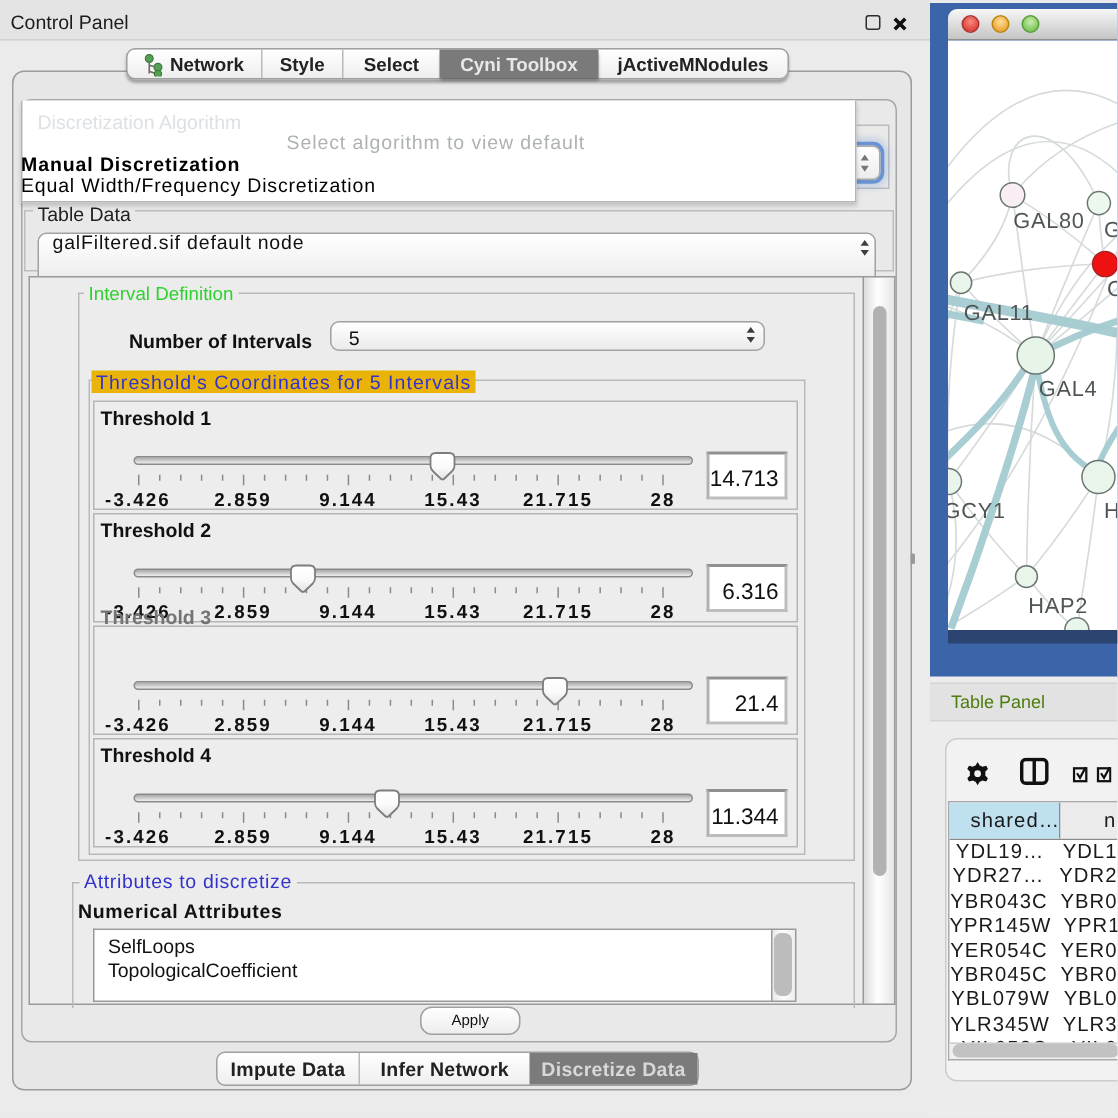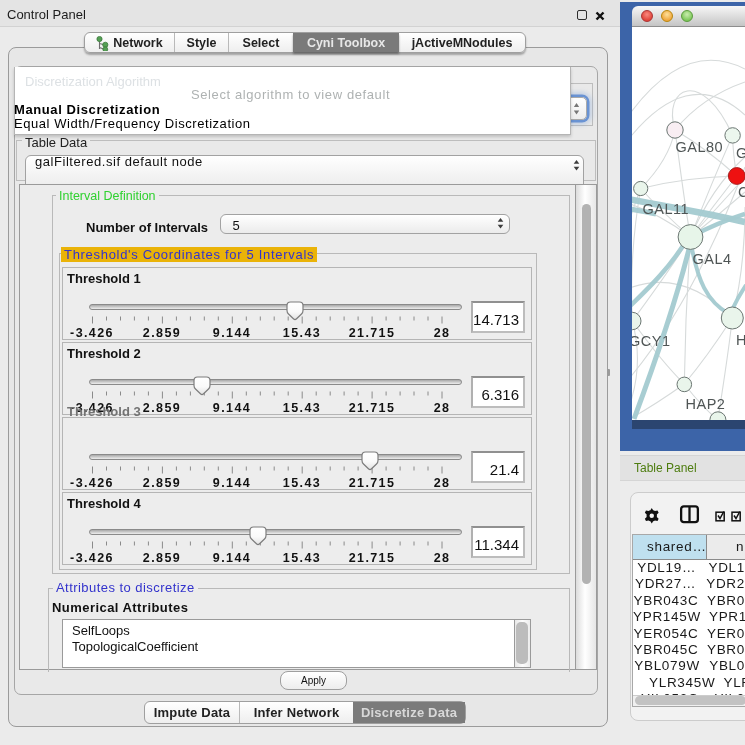--- a/index.html
+++ b/index.html
@@ -425,21 +425,21 @@
       <div style="padding-left:8px;">YER0</div>
     </div>
   <div style="display:flex;height:16.4px;line-height:16.4px;">
       <div style="width:74px;text-align:center;">YBR045C</div>
       <div style="padding-left:8px;">YBR0</div>
     </div>
   <div style="display:flex;height:16.4px;line-height:16.4px;">
       <div style="width:74px;text-align:center;">YBL079W</div>
       <div style="padding-left:8px;">YBL0</div>
     </div>
-  <div style="display:flex;height:16.4px;line-height:16.4px;margin-left:16px;">
+  <div style="display:flex;height:16.4px;line-height:16.4px;">
       <div style="width:74px;text-align:center;">YLR345W</div>
       <div style="padding-left:8px;">YLR3</div>
     </div>
   <div style="display:flex;height:16.4px;line-height:16.4px;">
       <div style="width:74px;text-align:center;">YIL052C</div>
       <div style="padding-left:8px;">YIL0</div>
     </div>
 </div>
 
 <div class="abs" style="left:633px;top:695px;width:112px;height:11px;background:#f0f0f0;border-top:1px solid #cccccc;"></div>

